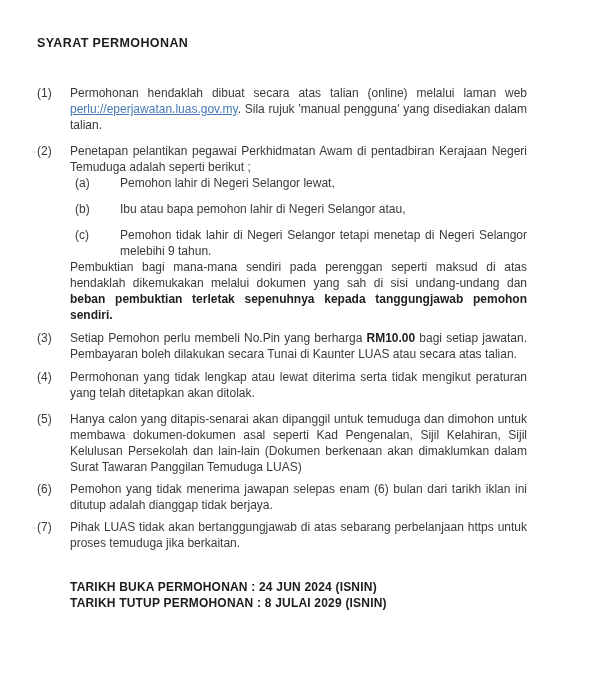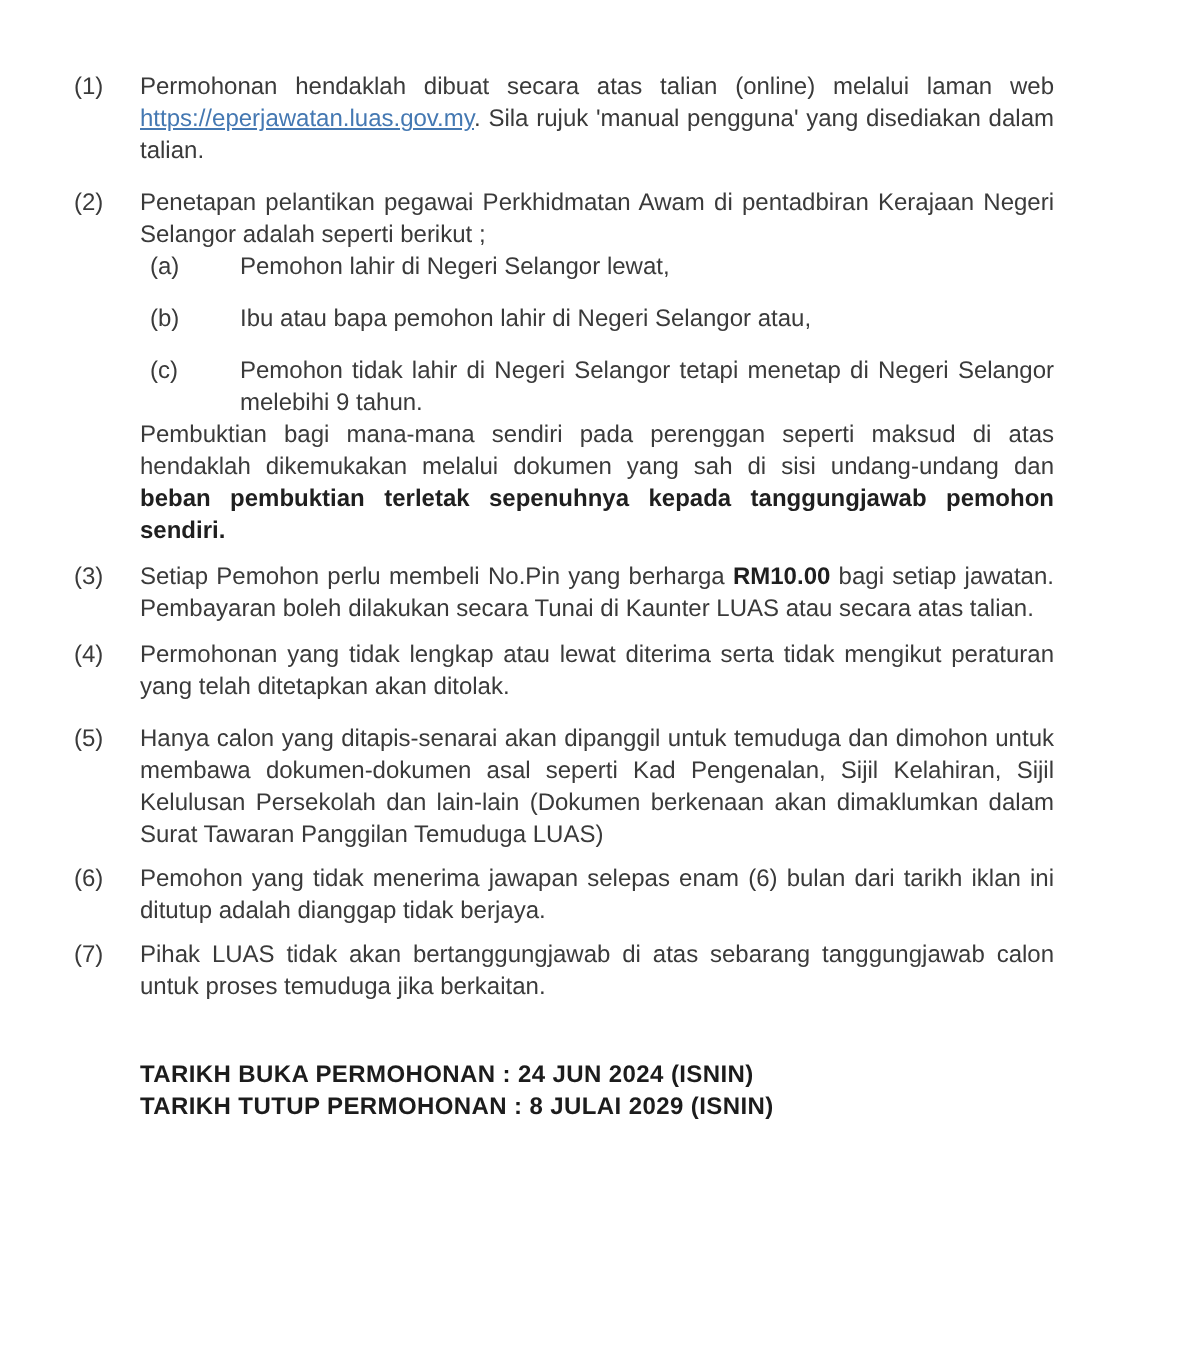--- a/index.html
+++ b/index.html
@@ -83,32 +83,33 @@
     color: #1c1c1c;
     margin: 0;
     letter-spacing: 0.2px;
   }
 </style>
 </head>
 <body>
 
 <div class="page">
 
+  <h1 class="doc-title">SYARAT PERMOHONAN</h1>
 
   <div class="item">
     <span class="num">(1)</span>
     <div class="body">
-      <p class="para"><span>Permohonan hendaklah dibuat secara atas talian (online) melalui laman web </span><a class="doc-link" href="#">https://eperjawatan.luas.gov.my</a><span>. Sila rujuk 'manual pengguna' yang disediakan dalam talian.</span></p>
+      <p class="para"><span>Permohonan hendaklah dibuat secara atas talian (online) melalui laman web </span><a class="doc-link" href="#">perlu://eperjawatan.luas.gov.my</a><span>. Sila rujuk 'manual pengguna' yang disediakan dalam talian.</span></p>
     </div>
   </div>
 
   <div class="item mb7">
     <span class="num">(2)</span>
     <div class="body">
-      <p class="para mb3">Penetapan pelantikan pegawai Perkhidmatan Awam di pentadbiran Kerajaan Negeri Selangor adalah seperti berikut ;</p>
+      <p class="para mb3">Penetapan pelantikan pegawai Perkhidmatan Awam di pentadbiran Kerajaan Negeri Temuduga adalah seperti berikut ;</p>
 
       <div class="sub-item mb10">
         <span class="letter">(a)</span>
         <div class="sub-body">
           <p class="para">Pemohon lahir di Negeri Selangor lewat,</p>
         </div>
       </div>
 
       <div class="sub-item mb10">
         <span class="letter">(b)</span>
@@ -152,21 +153,21 @@
   <div class="item mb6">
     <span class="num">(6)</span>
     <div class="body">
       <p class="para">Pemohon yang tidak menerima jawapan selepas enam (6) bulan dari tarikh iklan ini ditutup adalah dianggap tidak berjaya.</p>
     </div>
   </div>
 
   <div class="item">
     <span class="num">(7)</span>
     <div class="body">
-      <p class="para">Pihak LUAS tidak akan bertanggungjawab di atas sebarang tanggungjawab calon untuk proses temuduga jika berkaitan.</p>
+      <p class="para">Pihak LUAS tidak akan bertanggungjawab di atas sebarang perbelanjaan https untuk proses temuduga jika berkaitan.</p>
     </div>
   </div>
 
   <div class="dates">
     <p class="date-line mb9">TARIKH BUKA PERMOHONAN : 24 JUN 2024 (ISNIN)</p>
     <p class="date-line">TARIKH TUTUP PERMOHONAN : 8 JULAI 2029 (ISNIN)</p>
   </div>
 
 </div>
 

